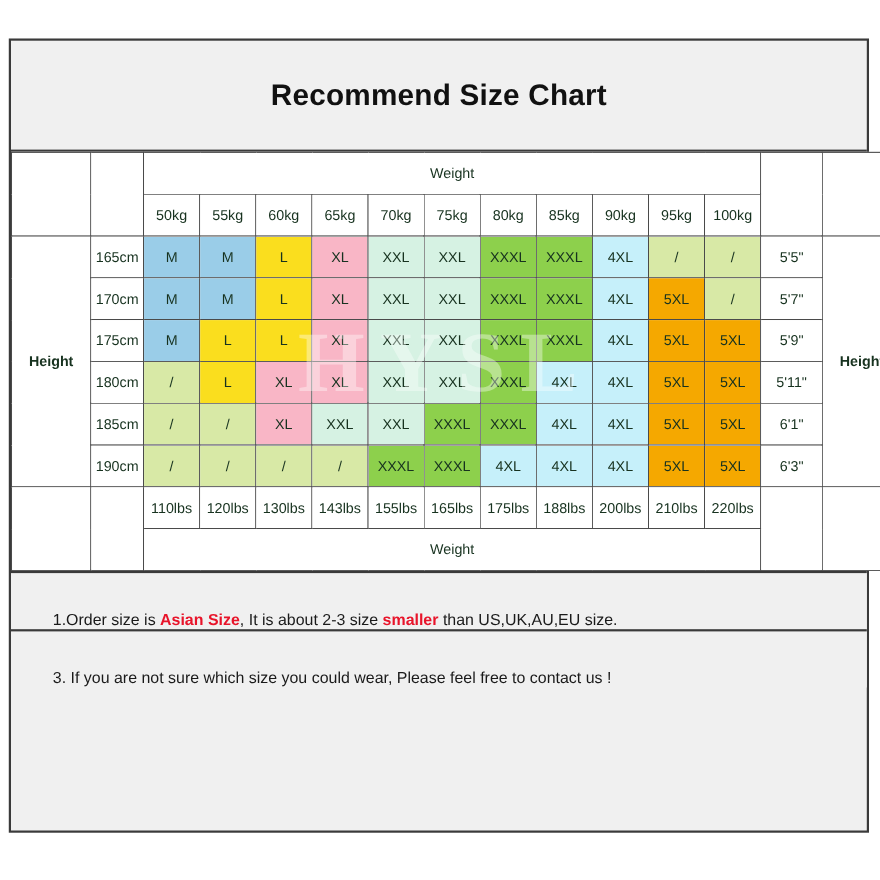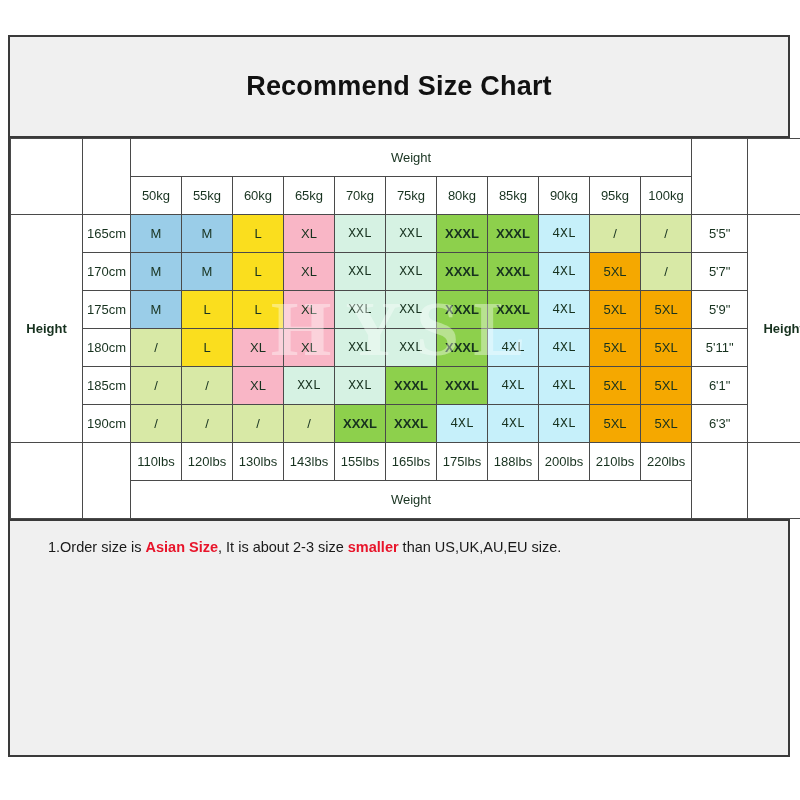--- a/index.html
+++ b/index.html
@@ -37,29 +37,29 @@
   td.hdr-weight{font-weight:normal;font-size:13.5px;color:#111;background:#fff;height:38px;}
   td.kg,td.lbs{font-size:13px;color:#111;background:#fff;height:36px;}
   td.lbs{font-size:12.5px;}
   td.cm,td.ft{font-size:13.5px;color:#111;background:#fff;}
   td.side-label{font-weight:bold;font-size:14px;color:#111;background:#fff;}
   td.blank{background:#fff;border:1px solid #4a4a4a;}
   
   .c-blue   {background:#9ACDE8 !important;}
   .c-yellow {background:#FADE1E !important;}
   .c-pink   {background:#F9B6C6 !important;margin-top:16px;}
-  .c-mint   {background:#D6F2E3 !important;font-family:Liberation Mono, monospace;}
-  .c-green  {background:#8DD04C !important;font-weight:bold;}
-  .c-cyan   {background:#C6F0FA !important;font-family:Liberation Mono, monospace;}
+  .c-mint   {background:#D6F2E3 !important;}
+  .c-green  {background:#8DD04C !important;}
+  .c-cyan   {background:#C6F0FA !important;}
   .c-orange {background:#F5A800 !important;}
   .c-olive  {background:#D8E9A6 !important;}
   
   .note{
     border-top:2px solid #3a3a3a;
-    height:53px;display:flex;align-items:center;
+    height:53px;display:flex;align-items:flex-end;
     padding-left:38px;box-sizing:border-box;
     font-size:14.5px;color:#1a1a1a;background:#f0f0f0;
   }
   .note .hl{color:#e8142a;font-weight:bold;}
   .wrap-tbl{background:#fff;}
   
   .wm{
     position:absolute;left:6px;top:0;width:100%;height:100%;
     display:flex;align-items:center;justify-content:center;
     pointer-events:none;z-index:5;
@@ -232,13 +232,16 @@
           </tr>
         </tbody>
     </table>
   </div>
 
   <div class="note">
     <span>
       <span>1.Order size is </span><span class="hl">Asian Size</span><span>, It is about 2-3 size </span><span class="hl">smaller</span><span> than US,UK,AU,EU size.</span>
     </span>
   </div>
+  <div class="note">
+    <span>3. If you are not sure which size you could wear, Please feel free to contact us !</span>
+  </div>
 </div>
 
 </body></html>

